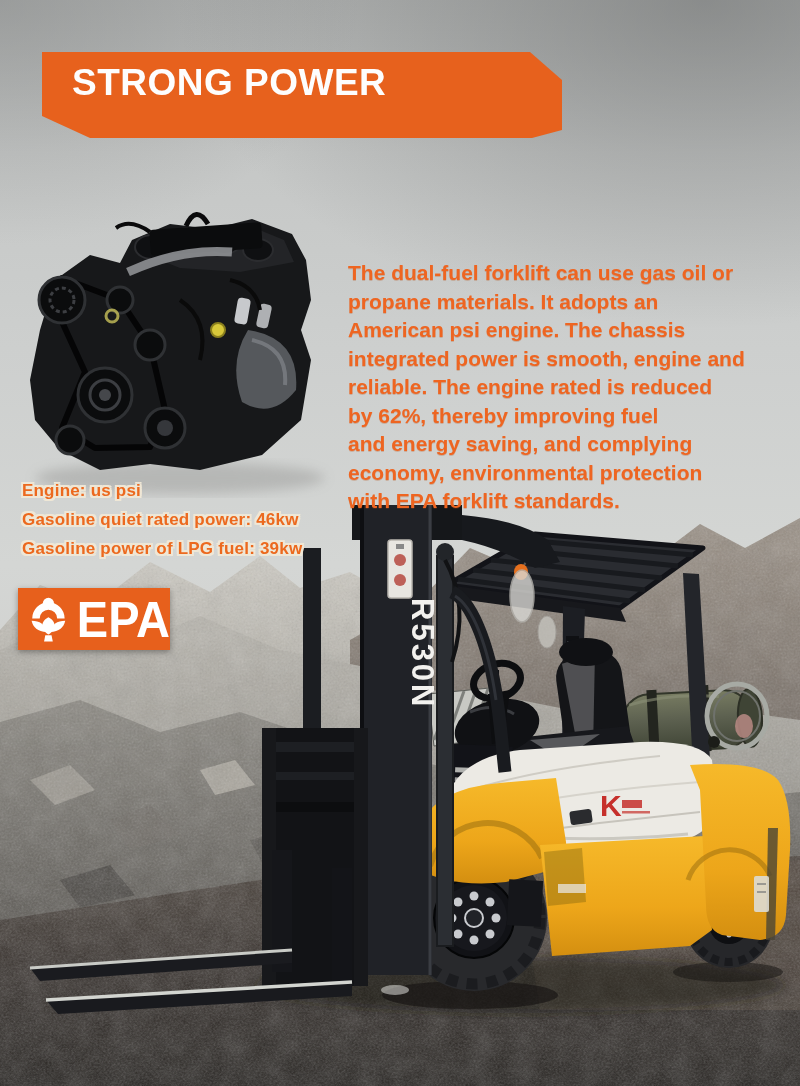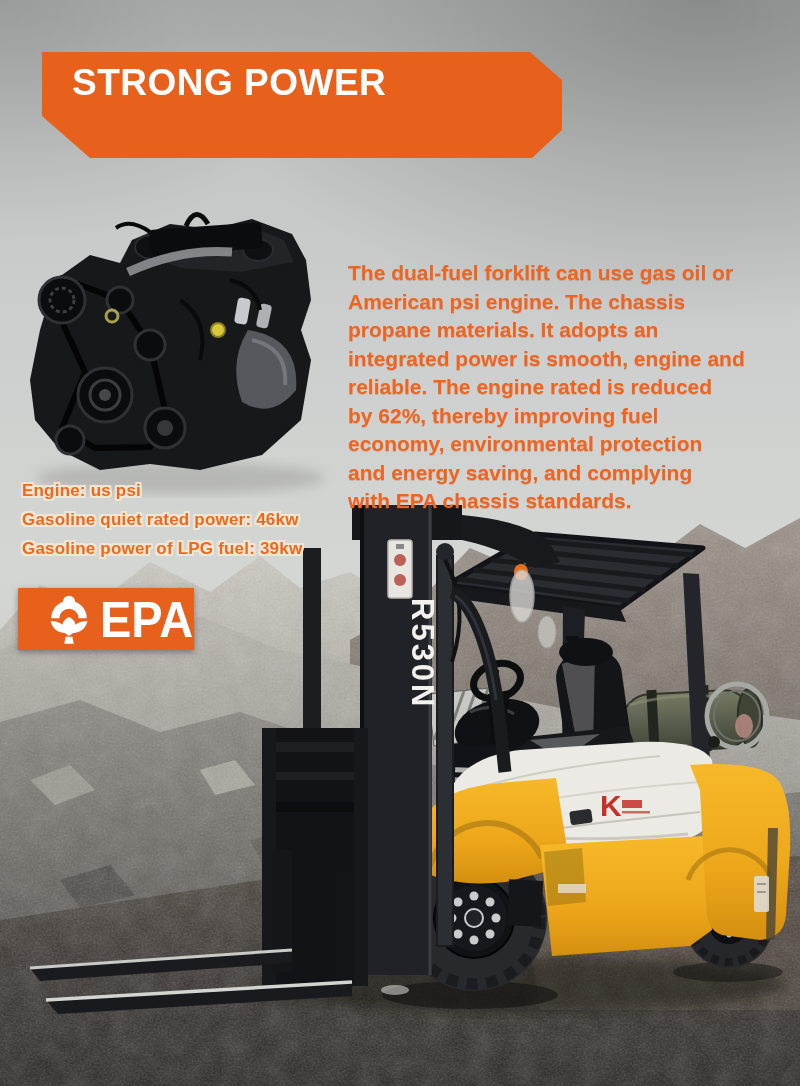--- a/index.html
+++ b/index.html
@@ -7,42 +7,42 @@
     position:relative;width:800px;height:1086px;overflow:hidden;
     font-family:"Liberation Sans",sans-serif;
     background:
       radial-gradient(120% 55% at 88% 0%, rgba(105,107,107,.55), rgba(105,107,107,0) 55%),
       radial-gradient(90% 45% at 0% 0%, rgba(125,127,127,.45), rgba(125,127,127,0) 50%),
       linear-gradient(180deg,#b2b4b3 0%,#c5c7c6 14%,#cdcfce 32%,#d4d6d4 52%,#d0d0ce 68%,#c8c8c6 100%);
   }
   .scene{position:absolute;left:0;top:0;width:800px;height:1086px;}
   
   .banner{
-    position:absolute;left:42px;top:52px;width:520px;height:106px;background:#e7611d;
+    position:absolute;left:42px;top:52px;width:520px;height:86px;background:#e7611d;
     clip-path:polygon(0 0,488px 0,100% 28px,100% 78px,490px 100%,48px 100%,0 64px);
   }
   .banner-text{padding:9px 0 0 30px;font-weight:bold;font-size:37px;line-height:44px;color:#fdfdfd;letter-spacing:.5px;}
   
   .description{
     position:absolute;left:348px;top:231px;width:450px;
     font-weight:bold;font-size:21px;line-height:28.5px;color:#ee6521;
     text-shadow:0 1px 0 rgba(180,70,10,.25);
     margin-top:28px;
   }
   
   .specs{position:absolute;left:22px;top:481px;font-weight:bold;font-size:17px;color:#ec691e;}
   .specs div{
     margin-bottom:9px;letter-spacing:.2px;
     text-shadow:-2px -2px 0 #efe7d6,2px -2px 0 #efe7d6,-2px 2px 0 #efe7d6,2px 2px 0 #efe7d6,
                 -2px 0 0 #efe7d6,2px 0 0 #efe7d6,0 -2px 0 #efe7d6,0 2px 0 #efe7d6;
   }
   
   .epa{
-    position:absolute;left:18px;top:588px;width:176px;height:62px;background:#e7601c;
-    display:flex;align-items:center;gap:6px;padding-left:26px;box-sizing:border-box;
+    position:absolute;left:18px;top:588px;width:152px;height:62px;background:#e7601c;
+    display:flex;align-items:center;gap:6px;padding-left:8px;box-sizing:border-box;
     box-shadow:0 2px 6px rgba(0,0,0,.35);
   }
   .epa-text{font-size:47px;font-weight:bold;color:#ffffff;letter-spacing:0px;line-height:1;transform:scaleY(1.05);}
 </style>
 </head>
 <body>
 
 <div class="stage">
 
   <svg class="scene" viewBox="0 0 800 1086">
@@ -359,28 +359,28 @@
   </svg>
 
   <div class="banner">
     <div class="banner-text">
       <div>STRONG POWER</div>
     </div>
   </div>
 
   <div class="description">
     <div>The dual-fuel forklift can use gas oil or</div>
+    <div>propane materials. It adopts an</div>
     <div>American psi engine. The chassis</div>
-    <div>propane materials. It adopts an</div>
     <div>integrated power is smooth, engine and</div>
     <div>reliable. The engine rated is reduced</div>
     <div>by 62%, thereby improving fuel</div>
+    <div>and energy saving, and complying</div>
     <div>economy, environmental protection</div>
-    <div>and energy saving, and complying</div>
-    <div>with EPA chassis standards.</div>
+    <div>with EPA forklift standards.</div>
   </div>
 
   <div class="specs">
     <div>Engine: us psi</div>
     <div>Gasoline quiet rated power: 46kw</div>
     <div>Gasoline power of LPG fuel: 39kw</div>
   </div>
 
   <div class="epa">
     <svg width="50" height="52" viewBox="0 0 72 76">

